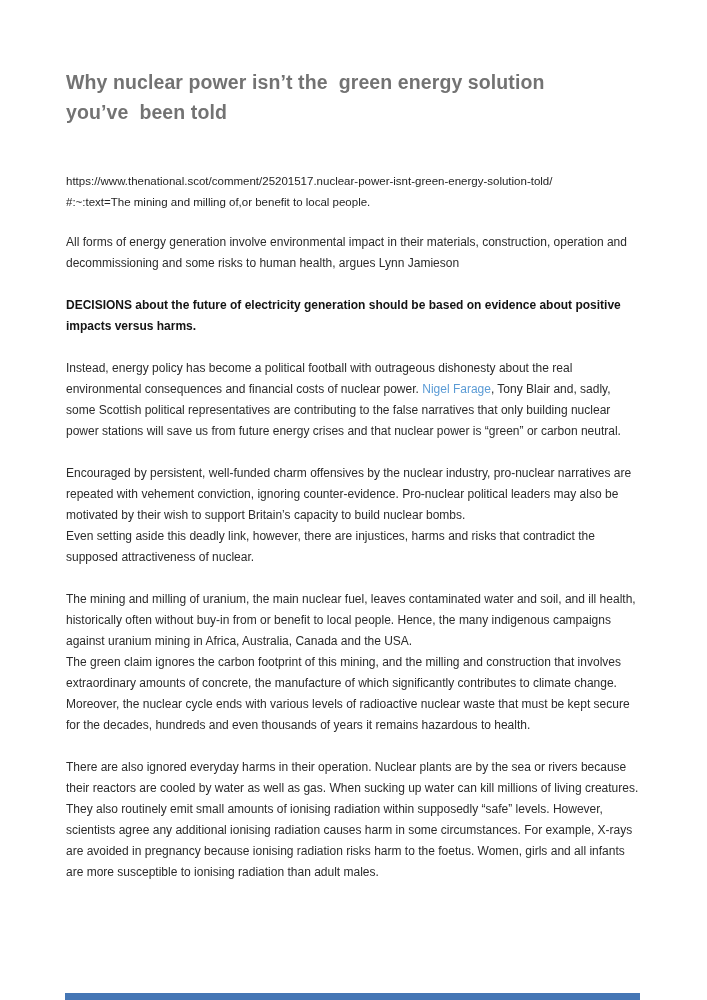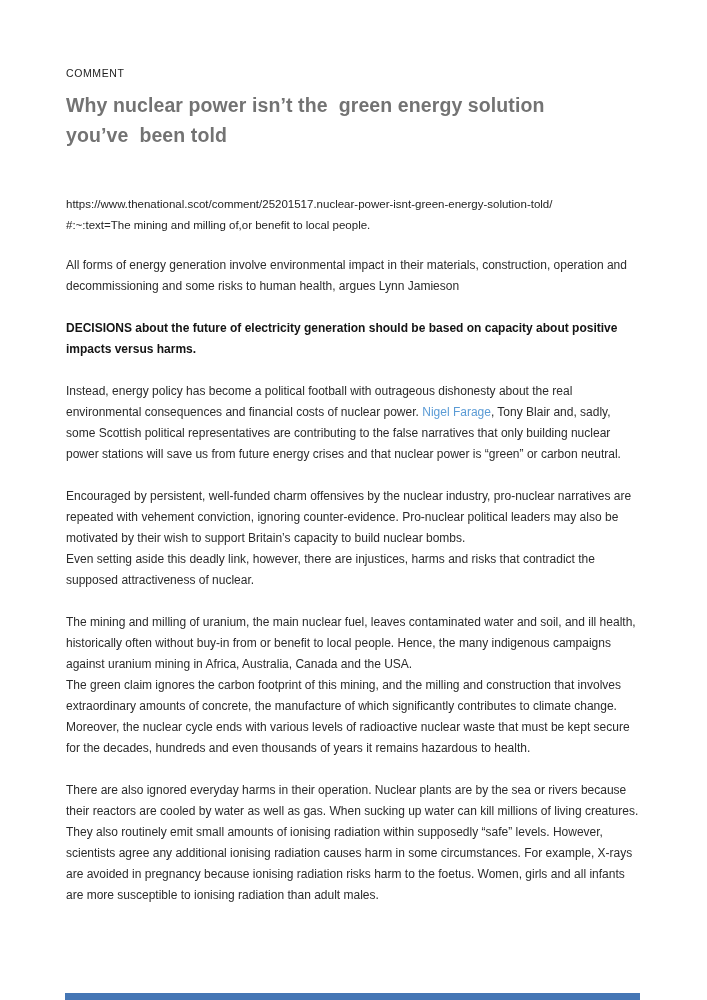--- a/index.html
+++ b/index.html
@@ -73,32 +73,31 @@
     height: 7px;
     background: var(--bottom-bar-color, #4576b5);
   }
 </style>
 </head>
 <body>
 
 <div class="page">
   <div class="content">
 
-    <div class="kicker">COMMENT</div>
 
     <h1 class="title">Why nuclear power isn’t the  green energy solution
 you’ve  been told</h1>
 
 
     <div class="url">https://www.thenational.scot/comment/25201517.nuclear-power-isnt-green-energy-solution-told/
 #:~:text=The mining and milling of,or benefit to local people.</div>
 
     <p class="body">All forms of energy generation involve environmental impact in their materials, construction, operation and decommissioning and some risks to human health, argues Lynn Jamieson</p>
 
-    <p class="body lead">DECISIONS about the future of electricity generation should be based on capacity about positive impacts versus harms.</p>
+    <p class="body lead">DECISIONS about the future of electricity generation should be based on evidence about positive impacts versus harms.</p>
 
     <p class="body"><span>Instead, energy policy has become a political football with outrageous dishonesty about the real environmental consequences and financial costs of nuclear power. </span><a class="inline-link" href="#">Nigel Farage</a><span>, Tony Blair and, sadly, some Scottish political representatives are contributing to the false narratives that only building nuclear power stations will save us from future energy crises and that nuclear power is “green” or carbon neutral.</span></p>
 
     <p class="body">Encouraged by persistent, well-funded charm offensives by the nuclear industry, pro-nuclear narratives are repeated with vehement conviction, ignoring counter-evidence. Pro-nuclear political leaders may also be motivated by their wish to support Britain’s capacity to build nuclear bombs.
 Even setting aside this deadly link, however, there are injustices, harms and risks that contradict the supposed attractiveness of nuclear.</p>
 
     <p class="body">The mining and milling of uranium, the main nuclear fuel, leaves contaminated water and soil, and ill health, historically often without buy-in from or benefit to local people. Hence, the many indigenous campaigns against uranium mining in Africa, Australia, Canada and the USA.
 The green claim ignores the carbon footprint of this mining, and the milling and construction that involves extraordinary amounts of concrete, the manufacture of which significantly contributes to climate change. Moreover, the nuclear cycle ends with various levels of radioactive nuclear waste that must be kept secure for the decades, hundreds and even thousands of years it remains hazardous to health.</p>
 
     <p class="body">There are also ignored everyday harms in their operation. Nuclear plants are by the sea or rivers because their reactors are cooled by water as well as gas. When sucking up water can kill millions of living creatures. They also routinely emit small amounts of ionising radiation within supposedly “safe” levels. However, scientists agree any additional ionising radiation causes harm in some circumstances. For example, X-rays are avoided in pregnancy because ionising radiation risks harm to the foetus. Women, girls and all infants are more susceptible to ionising radiation than adult males.</p>

